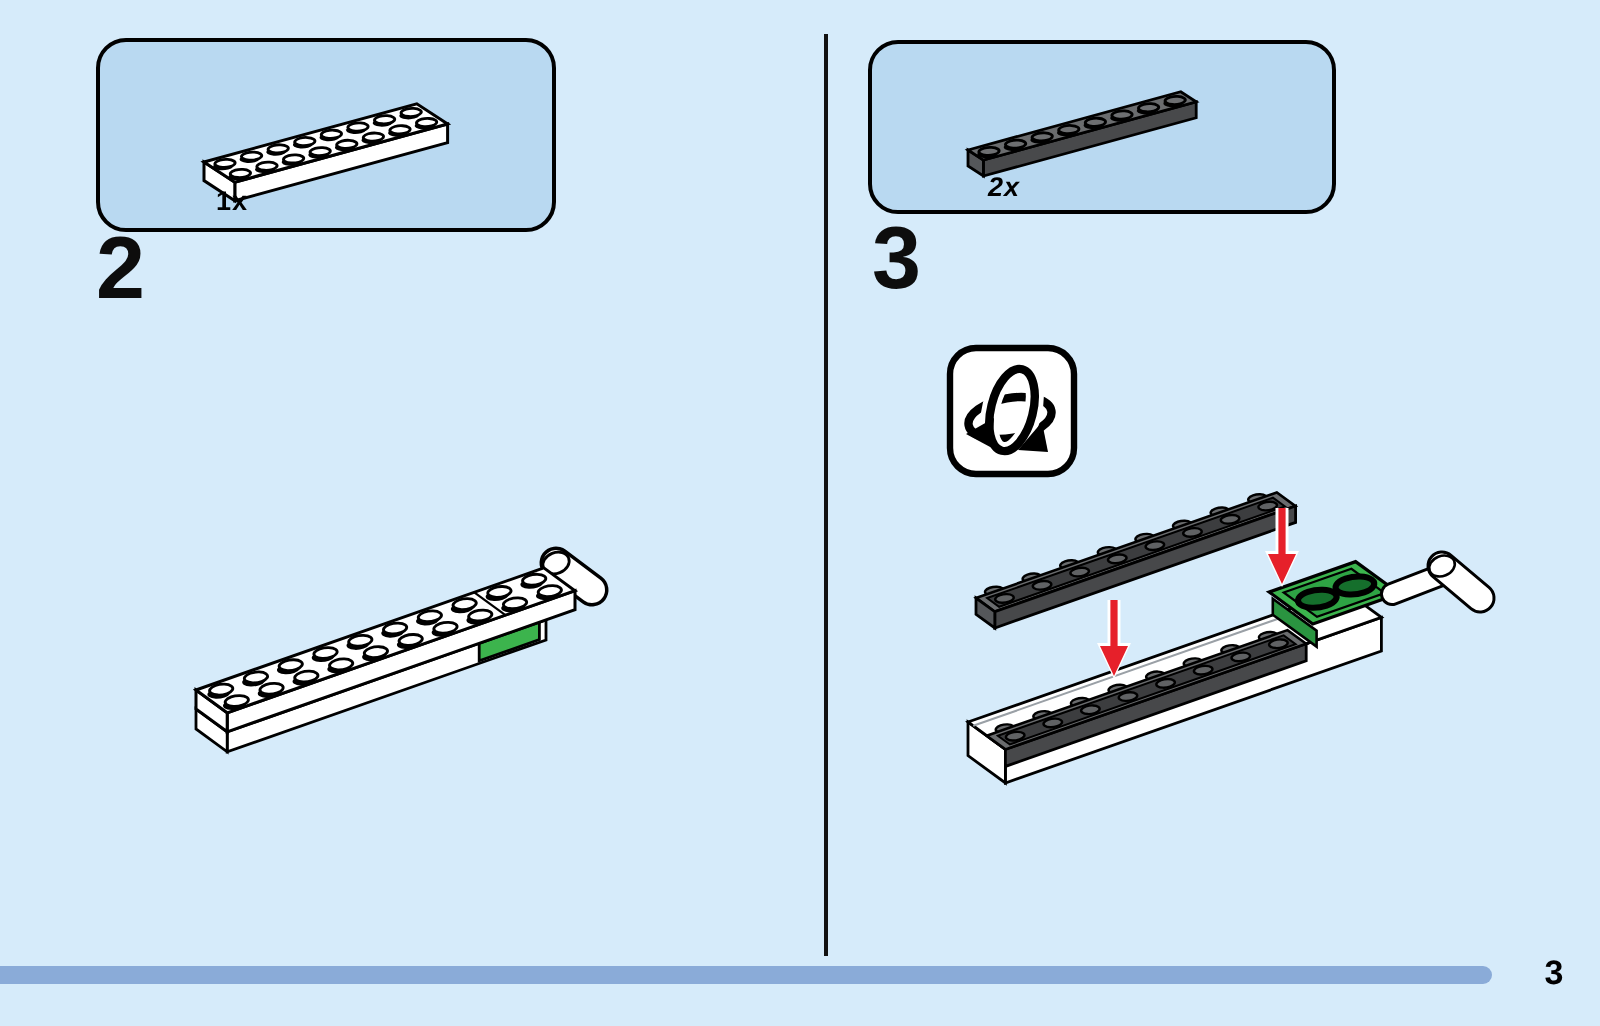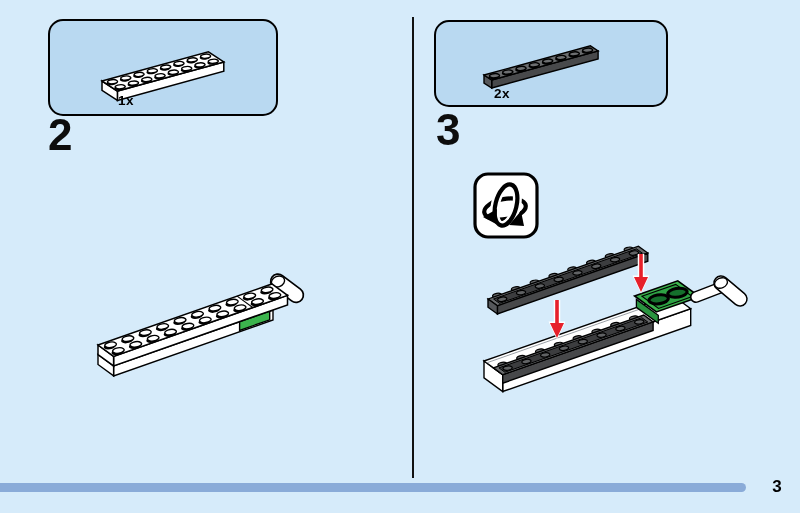--- a/index.html
+++ b/index.html
@@ -66,21 +66,21 @@
           <use href="#a-stud" x="7" y="21"></use>
             <use href="#a-stud" x="21" y="21"></use>
           <use href="#a-stud" x="35" y="21"></use>
             <use href="#a-stud" x="49" y="21"></use>
           <use href="#a-stud" x="63" y="21"></use>
             <use href="#a-stud" x="77" y="21"></use>
           <use href="#a-stud" x="91" y="21"></use>
             <use href="#a-stud" x="105" y="21"></use>
         </g>
       </svg>
-      <span class="count-label" style="left:68px;top:72px;">1x</span>
+      <span class="count-label" style="left:58px;top:72px;">1x</span>
     </div>
 
     <div class="step-number" style="left:48px;top:113px;font-size:44px;">2</div>
 
     <svg class="assembly" style="left:88px;top:248px;" width="260" height="150" viewBox="0 0 260 150">
       <defs>
         <g id="d-stud">
           <circle cx="-2.6" cy="2.6" r="5.4" fill="#000"></circle>
           <circle r="5.4" fill="#fff" stroke="#000" stroke-width="1.4" vector-effect="non-scaling-stroke"></circle>
         </g>
@@ -147,21 +147,21 @@
           <use href="#b-stud" x="7" y="7"></use>
             <use href="#b-stud" x="21" y="7"></use>
           <use href="#b-stud" x="35" y="7"></use>
             <use href="#b-stud" x="49" y="7"></use>
           <use href="#b-stud" x="63" y="7"></use>
             <use href="#b-stud" x="77" y="7"></use>
           <use href="#b-stud" x="91" y="7"></use>
             <use href="#b-stud" x="105" y="7"></use>
         </g>
       </svg>
-      <span class="count-label" style="left:58px;top:64px;">2x</span>
+      <span class="count-label" style="left:58px;top:64px;font-style:italic;">2x</span>
     </div>
 
     <div class="step-number" style="left:436px;top:108px;font-size:44px;">3</div>
 
     <svg class="rotate-icon" viewBox="0 0 66 67">
       <rect x="2" y="2" width="62" height="63" rx="13" fill="#fff" stroke="#000" stroke-width="3.2"></rect>
       <ellipse cx="32" cy="37" rx="21" ry="10" transform="rotate(-10 32 37)" fill="none" stroke="#000" stroke-width="4.2"></ellipse>
       <ellipse cx="33" cy="33" rx="10.5" ry="21" transform="rotate(14 33 33)" fill="none" stroke="#fff" stroke-width="9"></ellipse>
       <ellipse cx="33" cy="33" rx="10.5" ry="21" transform="rotate(14 33 33)" fill="none" stroke="#000" stroke-width="4.2"></ellipse>
       <polygon points="48,39 51,54 36,53" fill="#000"></polygon>

